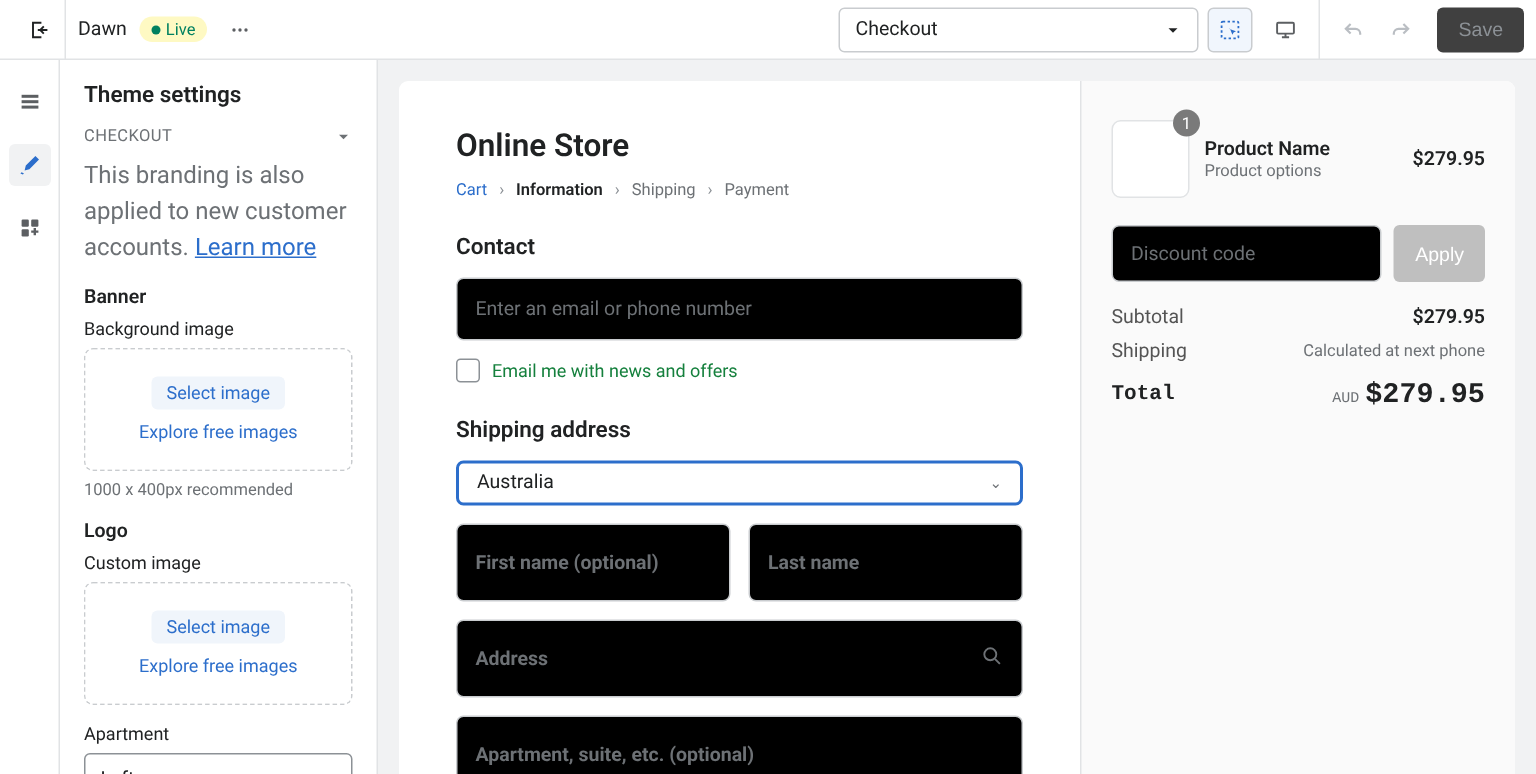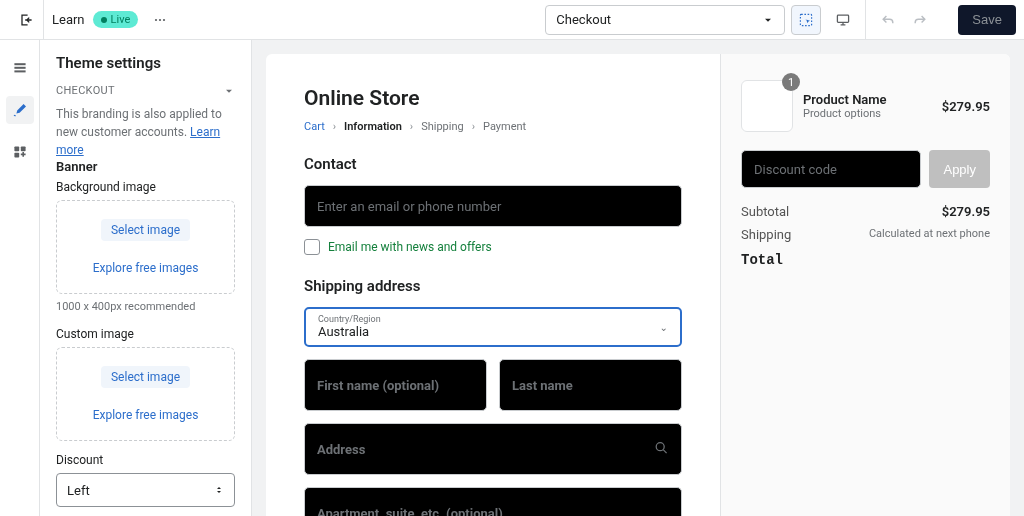--- a/index.html
+++ b/index.html
@@ -5,39 +5,39 @@
 * { box-sizing: border-box; margin: 0; padding: 0; }
 html, body { height: 100%; font-family: -apple-system, BlinkMacSystemFont, "Segoe UI", Roboto, sans-serif; font-size: 13px; color: #202223; background: #fff; }
 .app { display: flex; flex-direction: column; height: 100vh; }
 .topbar { display: flex; align-items: center; height: 40px; border-bottom: 1px solid #e1e3e5; padding: 0 8px; gap: 8px; }
 .topbar-left { display: flex; align-items: center; gap: 8px; flex: 1; }
 .topbar-center { display: flex; align-items: center; gap: 6px; }
 .topbar-right { display: flex; align-items: center; gap: 4px; margin-left: auto; }
 .icon-btn { width: 28px; height: 28px; display: flex; align-items: center; justify-content: center; border: none; background: transparent; border-radius: 4px; cursor: pointer; color: #5c5f62; }
 .exit-btn { width: 36px; height: 40px; display: flex; align-items: center; justify-content: center; border-right: 1px solid #e1e3e5; }
 .theme-name { font-size: 13px; font-weight: 400; }
-.badge-live { display: inline-flex; align-items: center; gap: 4px; background: #5eead4; color: #008060; font-size: 11px; padding: 2px 8px; border-radius: 10px; }
+.badge-live { display: inline-flex; align-items: center; gap: 4px; background: #fef9c3; color: #008060; font-size: 11px; padding: 2px 8px; border-radius: 10px; }
 .badge-live::before { content: ''; width: 6px; height: 6px; background: #008060; border-radius: 50%; }
 .page-select { width: 240px; height: 30px; border: 1px solid #c9cccf; border-radius: 4px; display: flex; align-items: center; justify-content: space-between; padding: 0 10px; font-size: 13px; background: #fff; cursor: pointer; }
 .inspector-btn { width: 30px; height: 30px; border: 1px solid #c9cccf; border-radius: 4px; display: flex; align-items: center; justify-content: center; background: #f1f6fd; color: #2c6ecb; }
 .viewport-sep { width: 1px; height: 40px; background: #e1e3e5; margin: 0 4px; }
-.save-btn { height: 30px; padding: 0 14px; background: #0f172a; color: #8c9196; border: none; border-radius: 4px; font-size: 13px; cursor: not-allowed; margin-left: 20px; }
+.save-btn { height: 30px; padding: 0 14px; background: #404040; color: #8c9196; border: none; border-radius: 4px; font-size: 13px; cursor: not-allowed; margin-left: 6px; }
 .body { display: flex; flex: 1; overflow: hidden; }
 .rail { width: 40px; border-right: 1px solid #e1e3e5; display: flex; flex-direction: column; align-items: center; padding-top: 14px; gap: 14px; }
 .rail .icon-btn { width: 28px; height: 28px; color: #5c5f62; }
 .rail .icon-btn.active { background: #f1f2f3; color: #2c6ecb; }
 .sidebar { width: 212px; border-right: 1px solid #e1e3e5; overflow-y: auto; padding: 14px 16px 30px; }
 .sidebar h2 { font-size: 15px; font-weight: 600; margin-bottom: 12px; }
 .section-toggle { display: flex; justify-content: space-between; align-items: center; text-transform: uppercase; font-size: 11px; letter-spacing: 0.3px; color: #6d7175; cursor: pointer; margin-bottom: 8px; }
-.desc { font-size: 12px; color: #6d7175; line-height: 1.5; }
+.desc { font-size: 16px; color: #6d7175; line-height: 1.5; margin-bottom: 14px; }
 .desc a { color: #2c6ecb; text-decoration: underline; }
 .sub-h { font-size: 13px; font-weight: 600; margin-bottom: 6px; }
 .sub-label { font-size: 12px; color: #202223; margin-bottom: 6px; display: block; }
 .hint { font-size: 11px; color: #6d7175; margin: 6px 0 14px; }
-.image-drop { border: 1px dashed #c9cccf; border-radius: 6px; padding: 18px 6px; text-align: center; display: flex; flex-direction: column; align-items: center; gap: 20px; margin-bottom: 2px; }
+.image-drop { border: 1px dashed #c9cccf; border-radius: 6px; padding: 18px 6px; text-align: center; display: flex; flex-direction: column; align-items: center; gap: 8px; margin-bottom: 2px; }
 .image-drop .select { font-size: 12px; color: #2c6ecb; background: #f0f5fb; padding: 4px 10px; border-radius: 4px; cursor: pointer; }
 .image-drop .explore { font-size: 12px; color: #2c6ecb; cursor: pointer; }
 .field-select { width: 100%; height: 34px; border: 1px solid #8c9196; border-radius: 4px; padding: 0 10px; display: flex; align-items: center; justify-content: space-between; font-size: 13px; background: #fff; cursor: pointer; margin-bottom: 14px; }
 .canvas { flex: 1; background: #f1f2f3; overflow: auto; padding: 14px; }
 .preview { background: #fff; border-radius: 6px; display: flex; min-height: 100%; overflow: hidden; }
 .checkout-main { flex: 1; padding: 32px 38px; }
 .checkout-side { width: 290px; background: #fafafa; border-left: 1px solid #e1e3e5; padding: 26px 20px; }
 .store-name { font-size: 21px; font-weight: 600; margin-bottom: 10px; }
 .breadcrumb { display: flex; align-items: center; gap: 8px; font-size: 11px; margin-bottom: 22px; }
 .breadcrumb span { color: #6d7175; }
@@ -82,21 +82,21 @@
 <body>
 
 <div class="app">
   <div class="topbar">
     <div class="exit-btn">
       <svg viewBox="0 0 20 20" fill="none" stroke="currentColor" stroke-width="1.6">
           <path d="M12 4H5v12h7M9 10h8M14 7l-3 3 3 3"></path>
         </svg>
     </div>
     <div class="topbar-left">
-      <span class="theme-name">Learn</span>
+      <span class="theme-name">Dawn</span>
       <span class="badge-live">Live</span>
       <button class="icon-btn">
         <svg viewBox="0 0 20 20" fill="currentColor">
             <circle cx="5" cy="10" r="1.4"></circle>
             <circle cx="10" cy="10" r="1.4"></circle>
             <circle cx="15" cy="10" r="1.4"></circle>
           </svg>
       </button>
     </div>
     <div class="topbar-center">
@@ -172,28 +172,29 @@
       </p>
 
       <div class="sub-h">Banner</div>
       <span class="sub-label">Background image</span>
       <div class="image-drop">
         <span class="select">Select image</span>
         <span class="explore">Explore free images</span>
       </div>
       <div class="hint">1000 x 400px recommended</div>
 
+      <div class="sub-h">Logo</div>
       <span class="sub-label">Custom image</span>
       <div class="image-drop">
         <span class="select">Select image</span>
         <span class="explore">Explore free images</span>
       </div>
       <div style="height:10px"></div>
 
-      <span class="sub-label">Discount</span>
+      <span class="sub-label">Apartment</span>
       <div class="field-select">
         <span>Left</span>
         <svg viewBox="0 0 20 20" fill="currentColor" style="width:10px;height:10px">
             <path d="M6 8l4-4 4 4M6 12l4 4 4-4"></path>
           </svg>
       </div>
 
     </div>
 
     <div class="canvas">
@@ -215,21 +216,20 @@
               <span>Enter an email or phone number</span>
             </div>
           <div class="ck-checkbox">
             <div class="box"></div>
             <span>Email me with news and offers</span>
           </div>
 
           <div class="ck-section-title">Shipping address</div>
           <div class="stack">
             <div class="country">
-              <span class="lbl">Country/Region</span>
               <span class="val">Australia</span>
               <span class="chev">⌄</span>
             </div>
             <div class="row">
               <div class="input small">
                   <span>First name (optional)</span>
                 </div>
               <div class="input small">
                   <span>Last name</span>
                 </div>
@@ -279,18 +279,19 @@
           <div class="summary-row">
             <span class="lbl">Subtotal</span>
             <span class="val">$279.95</span>
           </div>
           <div class="summary-row">
             <span class="lbl">Shipping</span>
             <span class="note">Calculated at next phone</span>
           </div>
           <div class="total-row">
             <span class="lbl">Total</span>
+            <span><span class="cur">AUD</span><span class="amt">$279.95</span></span>
           </div>
         </div>
       </div>
     </div>
   </div>
 </div>
 
 </body></html>

